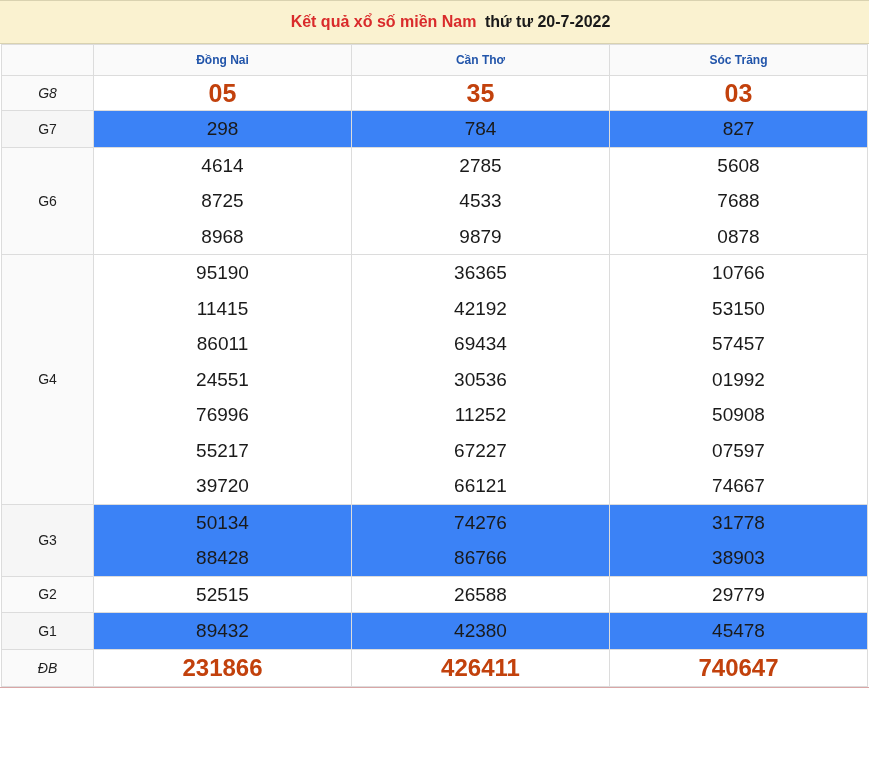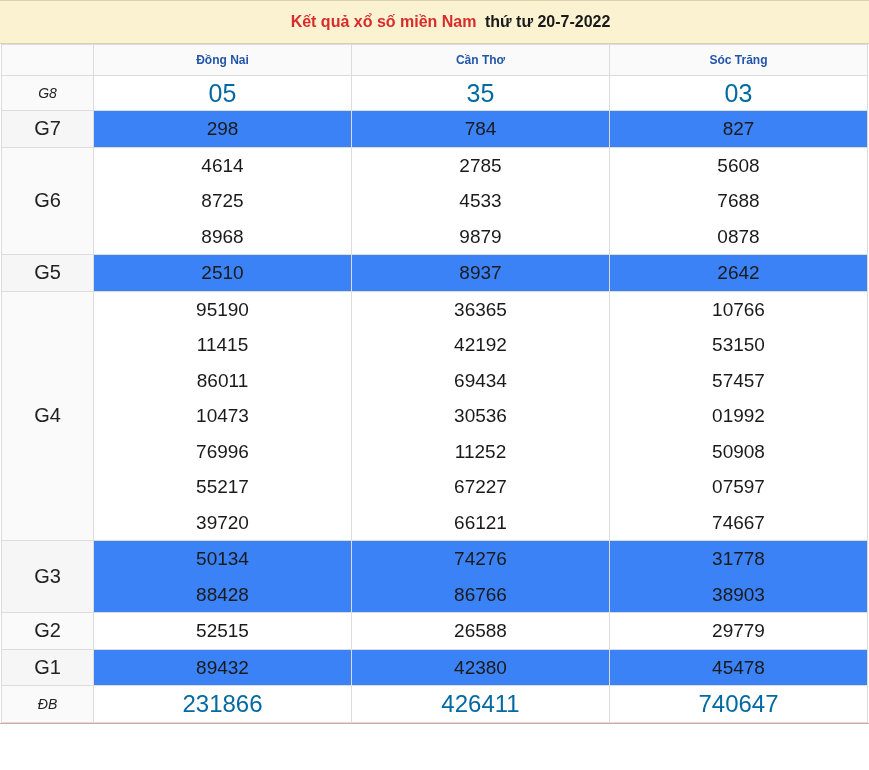--- a/index.html
+++ b/index.html
@@ -59,34 +59,34 @@
   table.results thead th {
     height: 30px;
     background: #fafafa;
     font-size: 12px;
     color: #2255aa;
     font-weight: bold;
   }
   .col-label { width: 92px; }
   .col-prov  { width: 258px; }
   td.label {
-    font-size: 20px;
+    font-size: 14px;
     color: #222222;
     background: #fafafa;
   }
   td.nums {
     font-size: 19px;
     color: #1a1a1a;
     line-height: 35.5px;
     padding: 4px 0;
   }
   td.nums div { white-space: nowrap; }
   tr.row-g8 td.nums, tr.row-db td.nums {
-    color: #0369a1;
-    font-weight: normal;
+    color: #c2410c;
+    font-weight: bold;
   }
   tr.row-g8 td.nums { font-size: 25px; line-height: 34px; }
   tr.row-db td.nums { font-size: 24px; line-height: 36px; }
   tr.row-g8 td.label, tr.row-db td.label { font-size: 14px; font-style: italic; }
   tr.alt td.label { background: #f6f6f6; }
   tr.alt td.nums { background: #3b82f6; }
   .footer-strip {
     height: 8px;
     border-top: 1px solid #d9a6a6;
     background: #ffffff;
@@ -159,40 +159,28 @@
           <div>4533</div>
           <div>9879</div>
         </td>
         <td class="nums">
           <div>5608</div>
           <div>7688</div>
           <div>0878</div>
         </td>
       </tr>
 
-      <tr class="alt">
-        <td class="label">G5</td>
-        <td class="nums">
-            <div>2510</div>
-          </td>
-        <td class="nums">
-            <div>8937</div>
-          </td>
-        <td class="nums">
-            <div>2642</div>
-          </td>
-      </tr>
 
       <tr>
         <td class="label">G4</td>
         <td class="nums">
           <div>95190</div>
           <div>11415</div>
           <div>86011</div>
-          <div>10473</div>
+          <div>24551</div>
           <div>76996</div>
           <div>55217</div>
           <div>39720</div>
         </td>
         <td class="nums">
           <div>36365</div>
           <div>42192</div>
           <div>69434</div>
           <div>30536</div>
           <div>11252</div>

